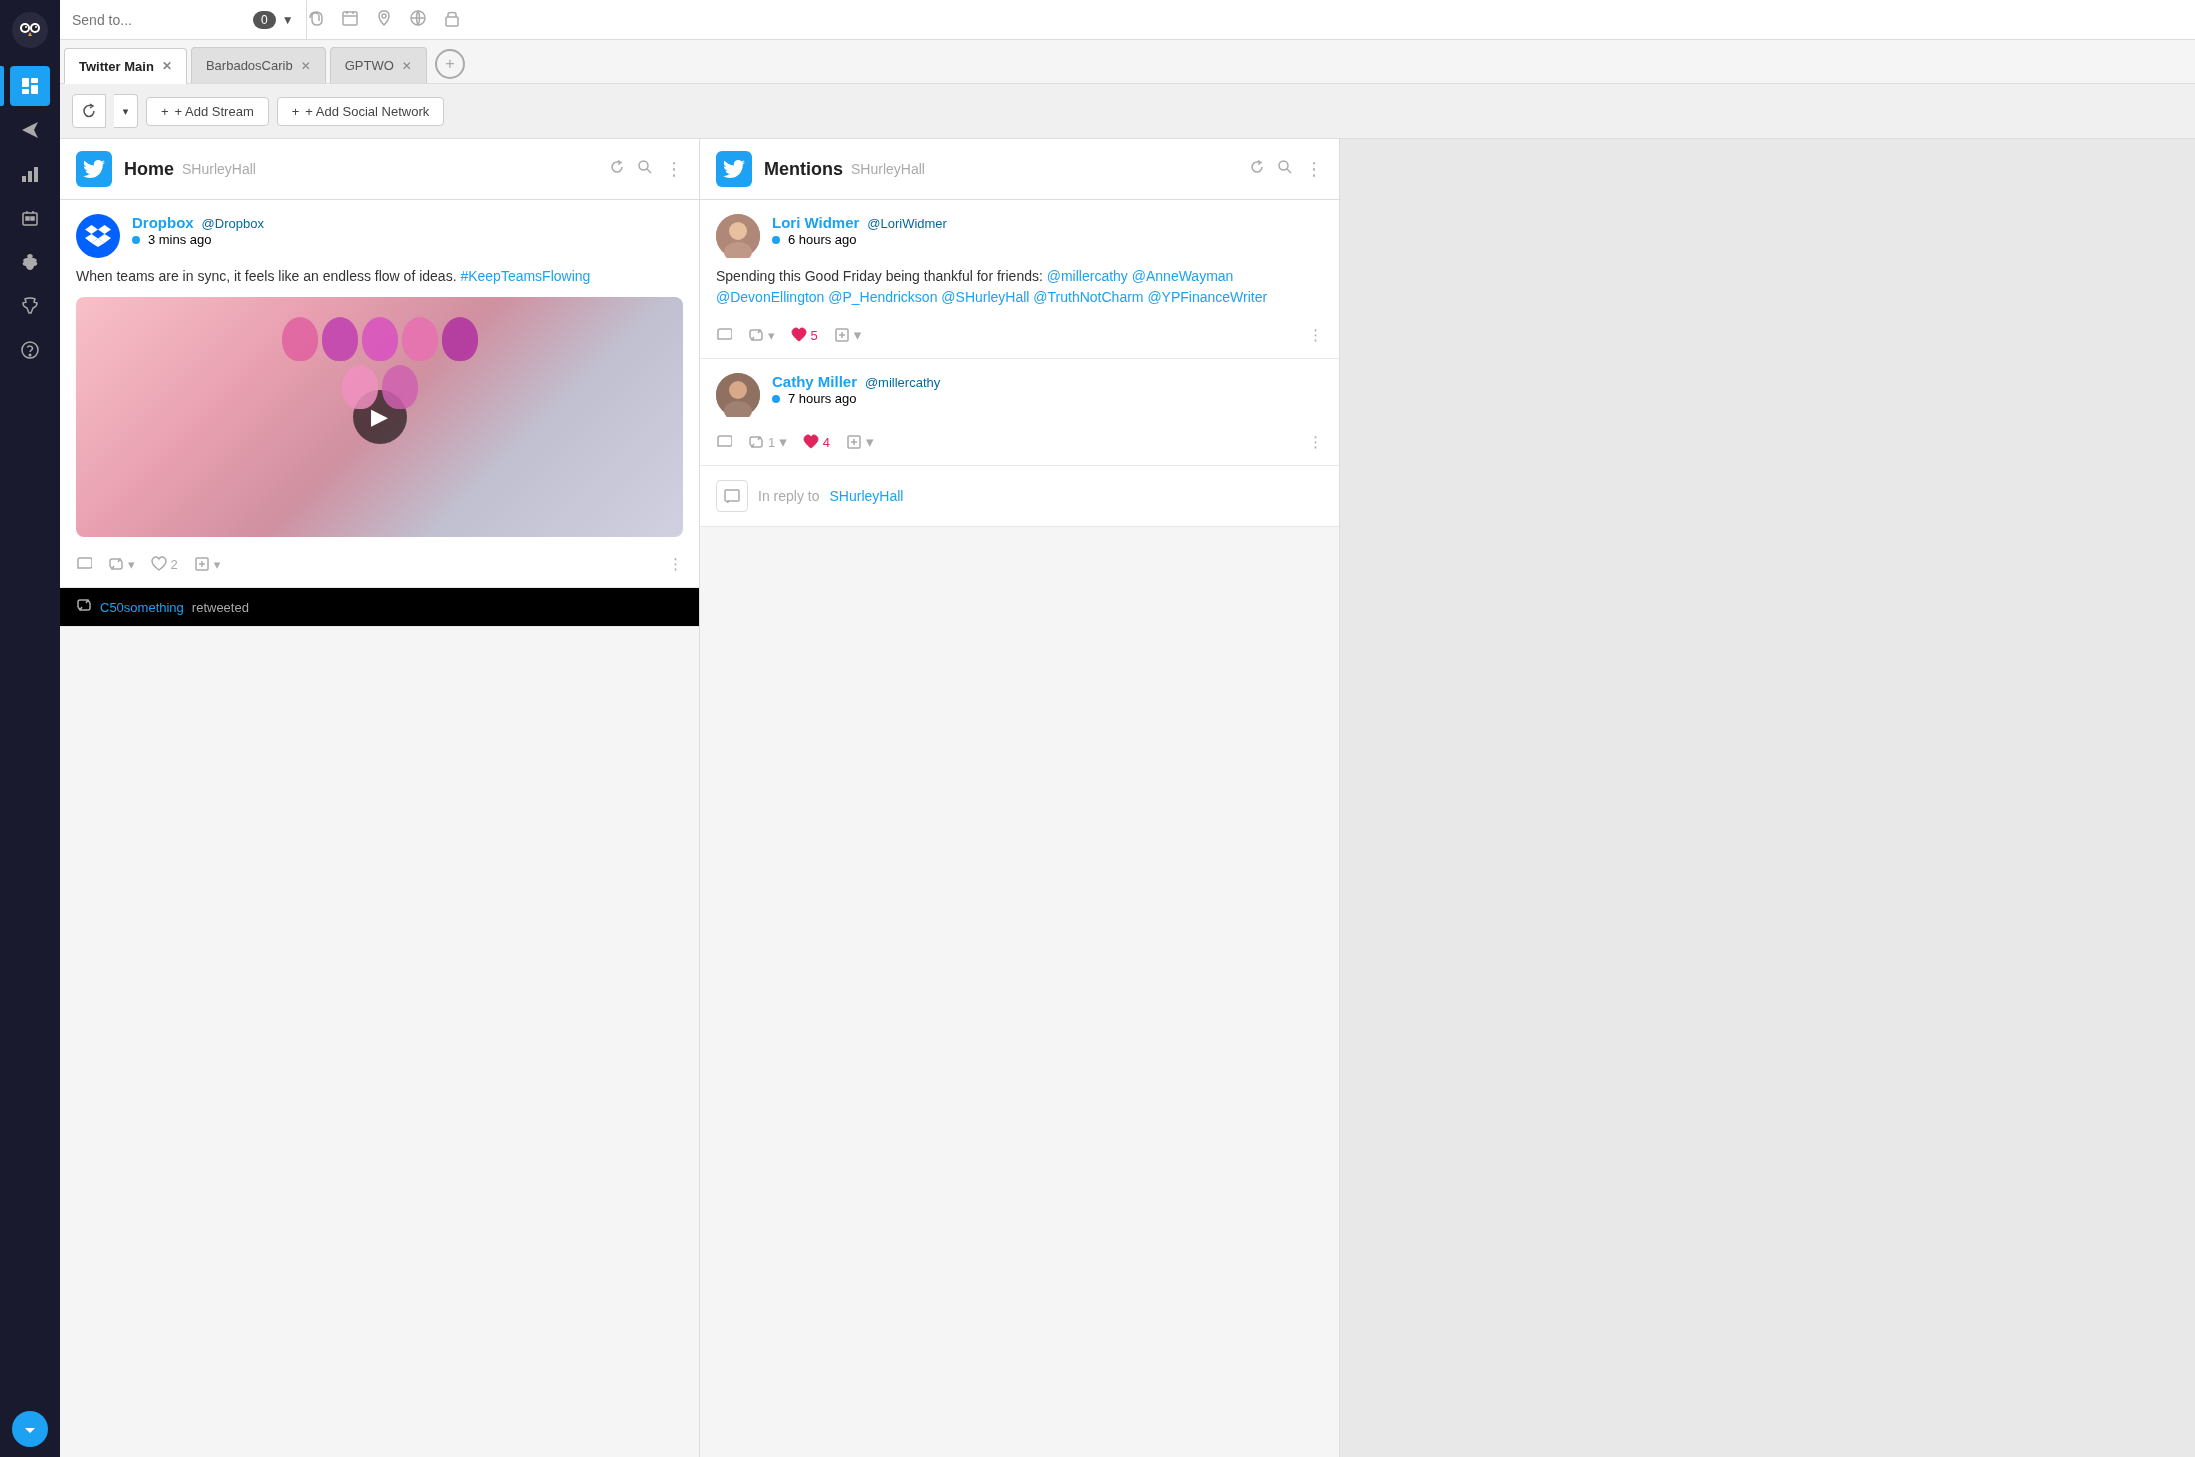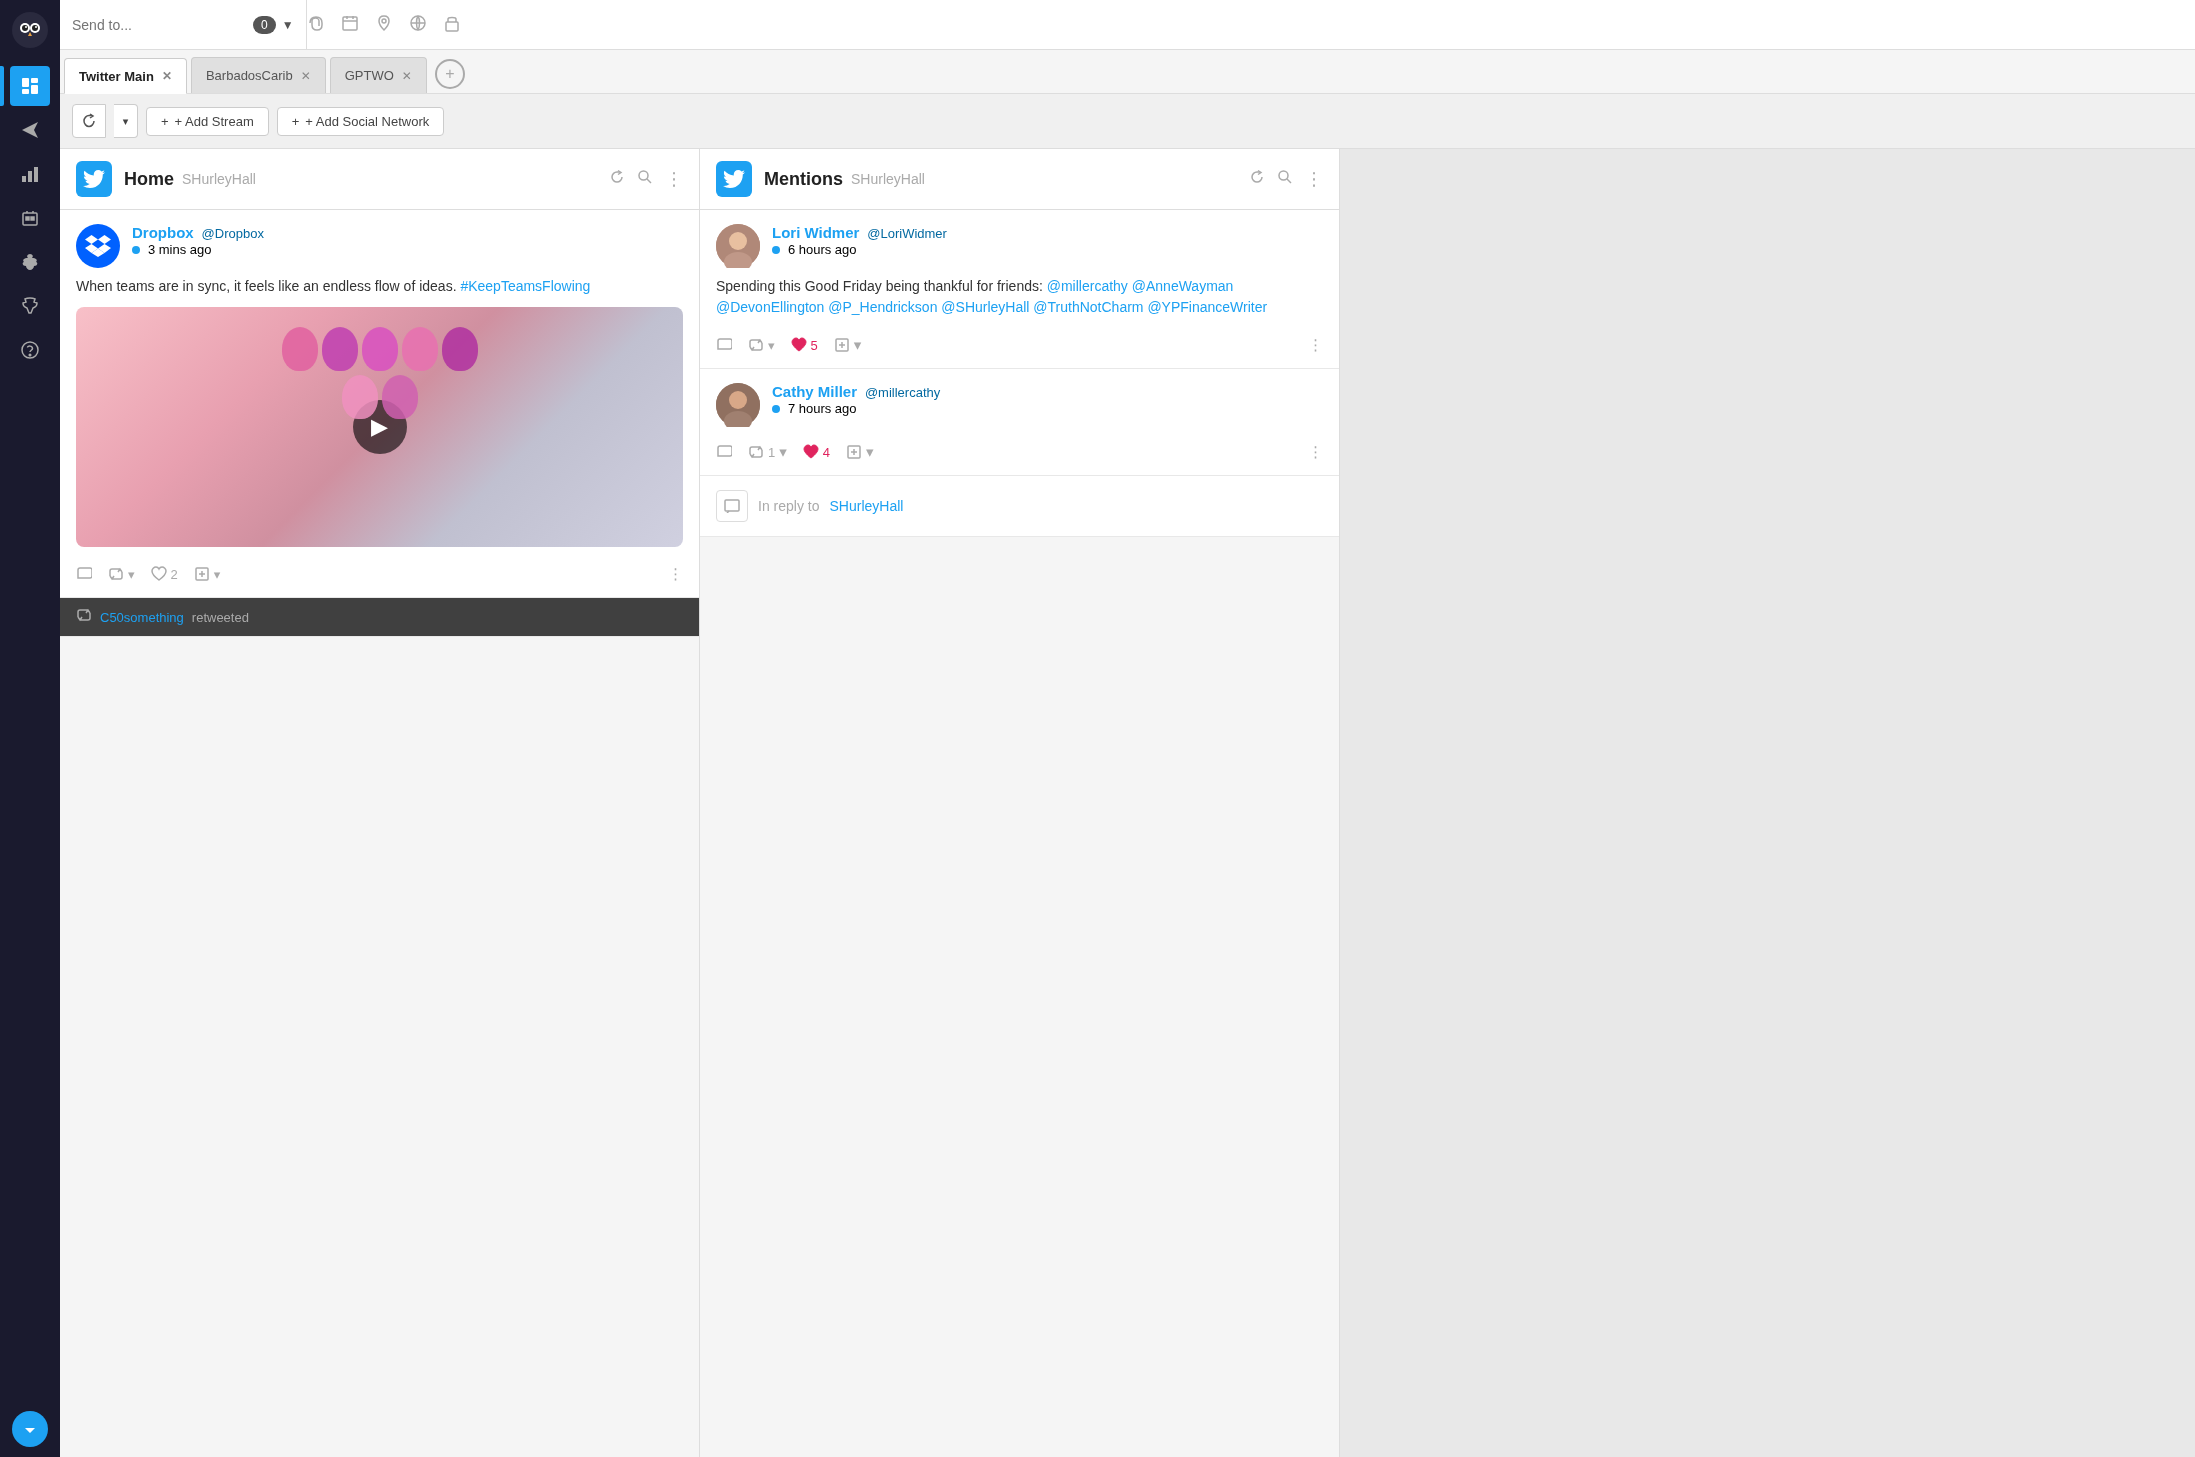--- a/index.html
+++ b/index.html
@@ -70,21 +70,21 @@
       display: flex;
       flex-direction: column;
       overflow: hidden;
     }
 
     
     .top-bar {
       display: flex;
       background: white;
       border-bottom: 1px solid #ddd;
-      height: 50px;
+      height: 40px;
       align-items: center;
       flex-shrink: 0;
     }
     .send-to-container {
       display: flex;
       align-items: center;
       border-right: 1px solid #ddd;
       height: 100%;
       padding: 0 12px;
       min-width: 200px;
@@ -411,21 +411,21 @@
       align-items: center;
       gap: 4px;
       cursor: pointer;
       font-size: 15px;
     }
     .tweet-action.liked { color: #e0245e; }
     .action-count { font-size: 13px; }
 
     
     .retweet-bar {
-      background: #404040;
+      background: #000000;
       border-bottom: 1px solid #e8e8e8;
       padding: 10px 16px;
       display: flex;
       align-items: center;
       gap: 8px;
       color: #aaa;
       font-size: 13px;
     }
     .retweet-bar-icon { color: #aaa; font-size: 16px; }
     .retweet-bar-name { color: #1da1f2; }

